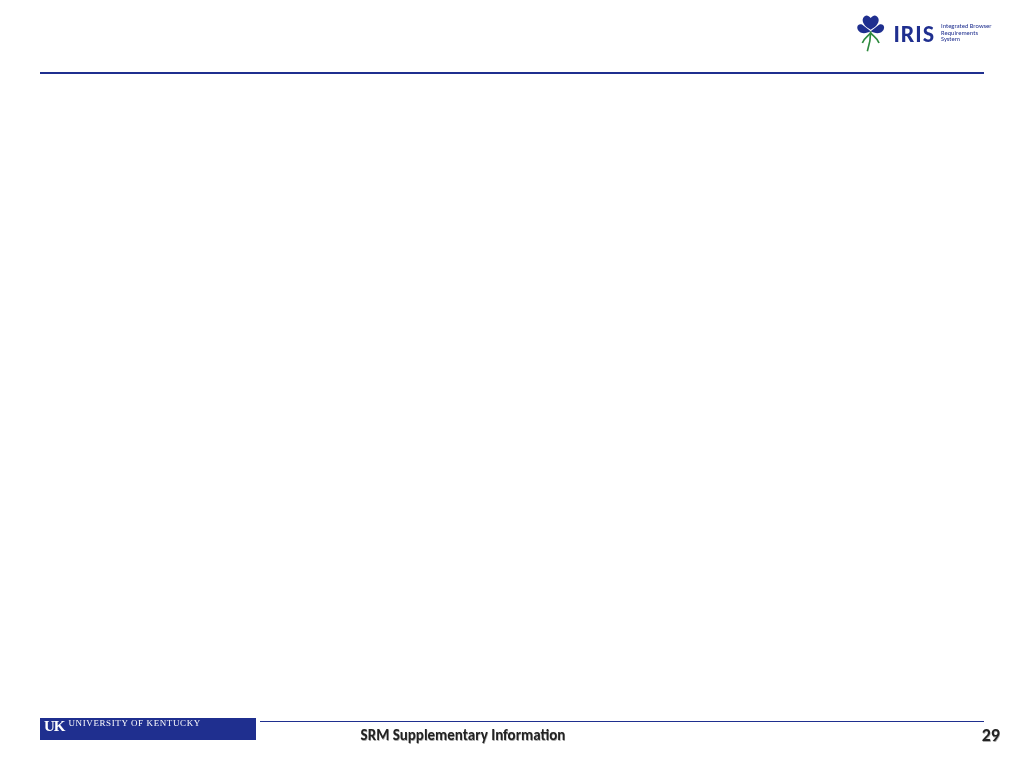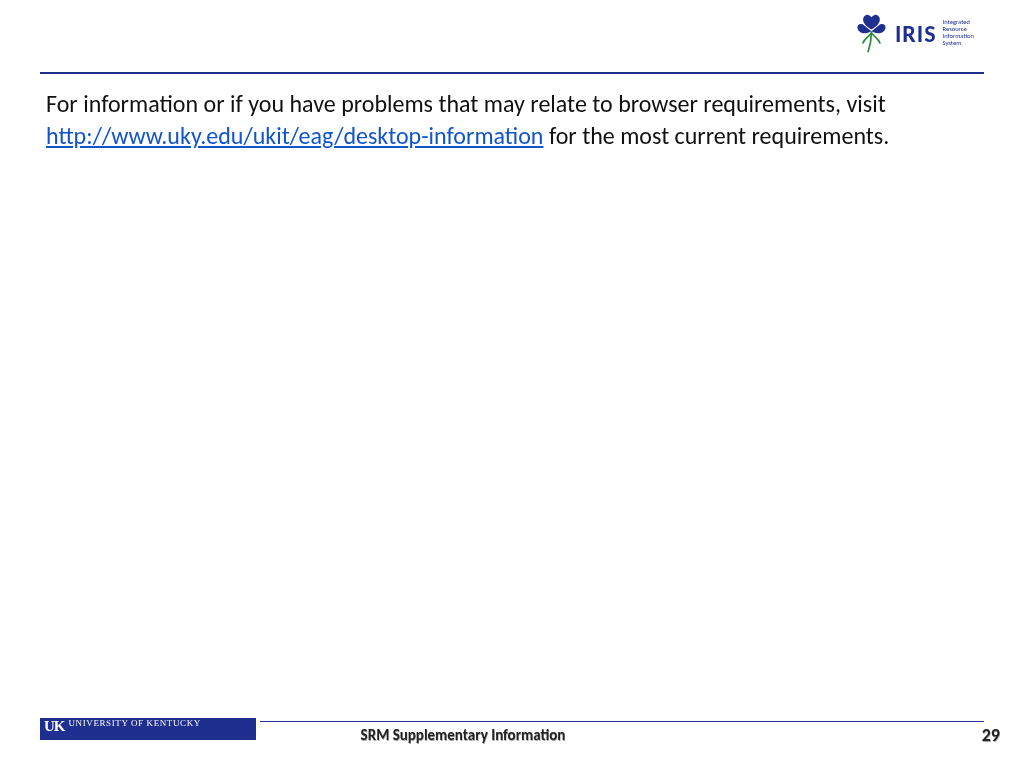--- a/index.html
+++ b/index.html
@@ -112,29 +112,26 @@
       <g stroke="#2e8b3e" stroke-width="2" fill="none">
         <path d="M20 22 C20 30 18 40 16 46"></path>
         <path d="M20 24 C17 28 12 30 10 36"></path>
         <path d="M20 24 C23 28 28 30 30 36"></path>
       </g>
     </svg>
     <div>
       <div class="iris-text">IRIS</div>
     </div>
     <div>
-      <div class="iris-sub">Integrated Resource</div>
-      <div class="iris-sub">Information System</div>
+      <div class="iris-sub">Integrated Browser</div>
+      <div class="iris-sub">Requirements System</div>
     </div>
   </div>
 
   <div class="body">
-    <p>
-      <span>For information or if you have problems that may relate to browser requirements, visit </span><a class="link" href="#">http://www.uky.edu/ukit/eag/desktop-information</a><span> for the most current requirements.</span>
-    </p>
   </div>
 
   <div class="footer-rule"></div>
 
   <div class="uk-badge">
     <span class="uk-mono">UK</span>
     <span class="uk-label">UNIVERSITY OF KENTUCKY</span>
   </div>
 
   <div class="footer-text">SRM Supplementary Information</div>

